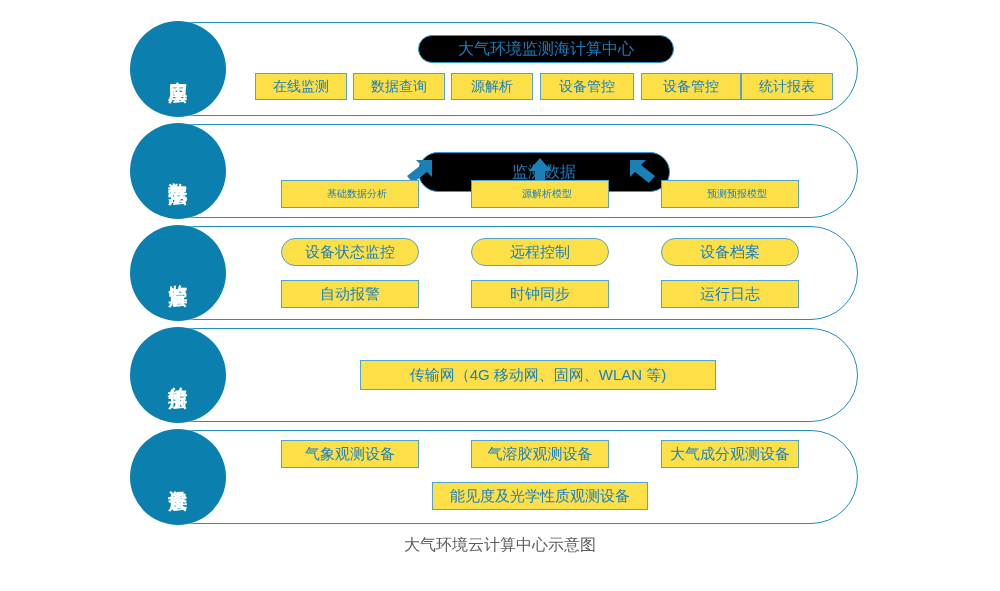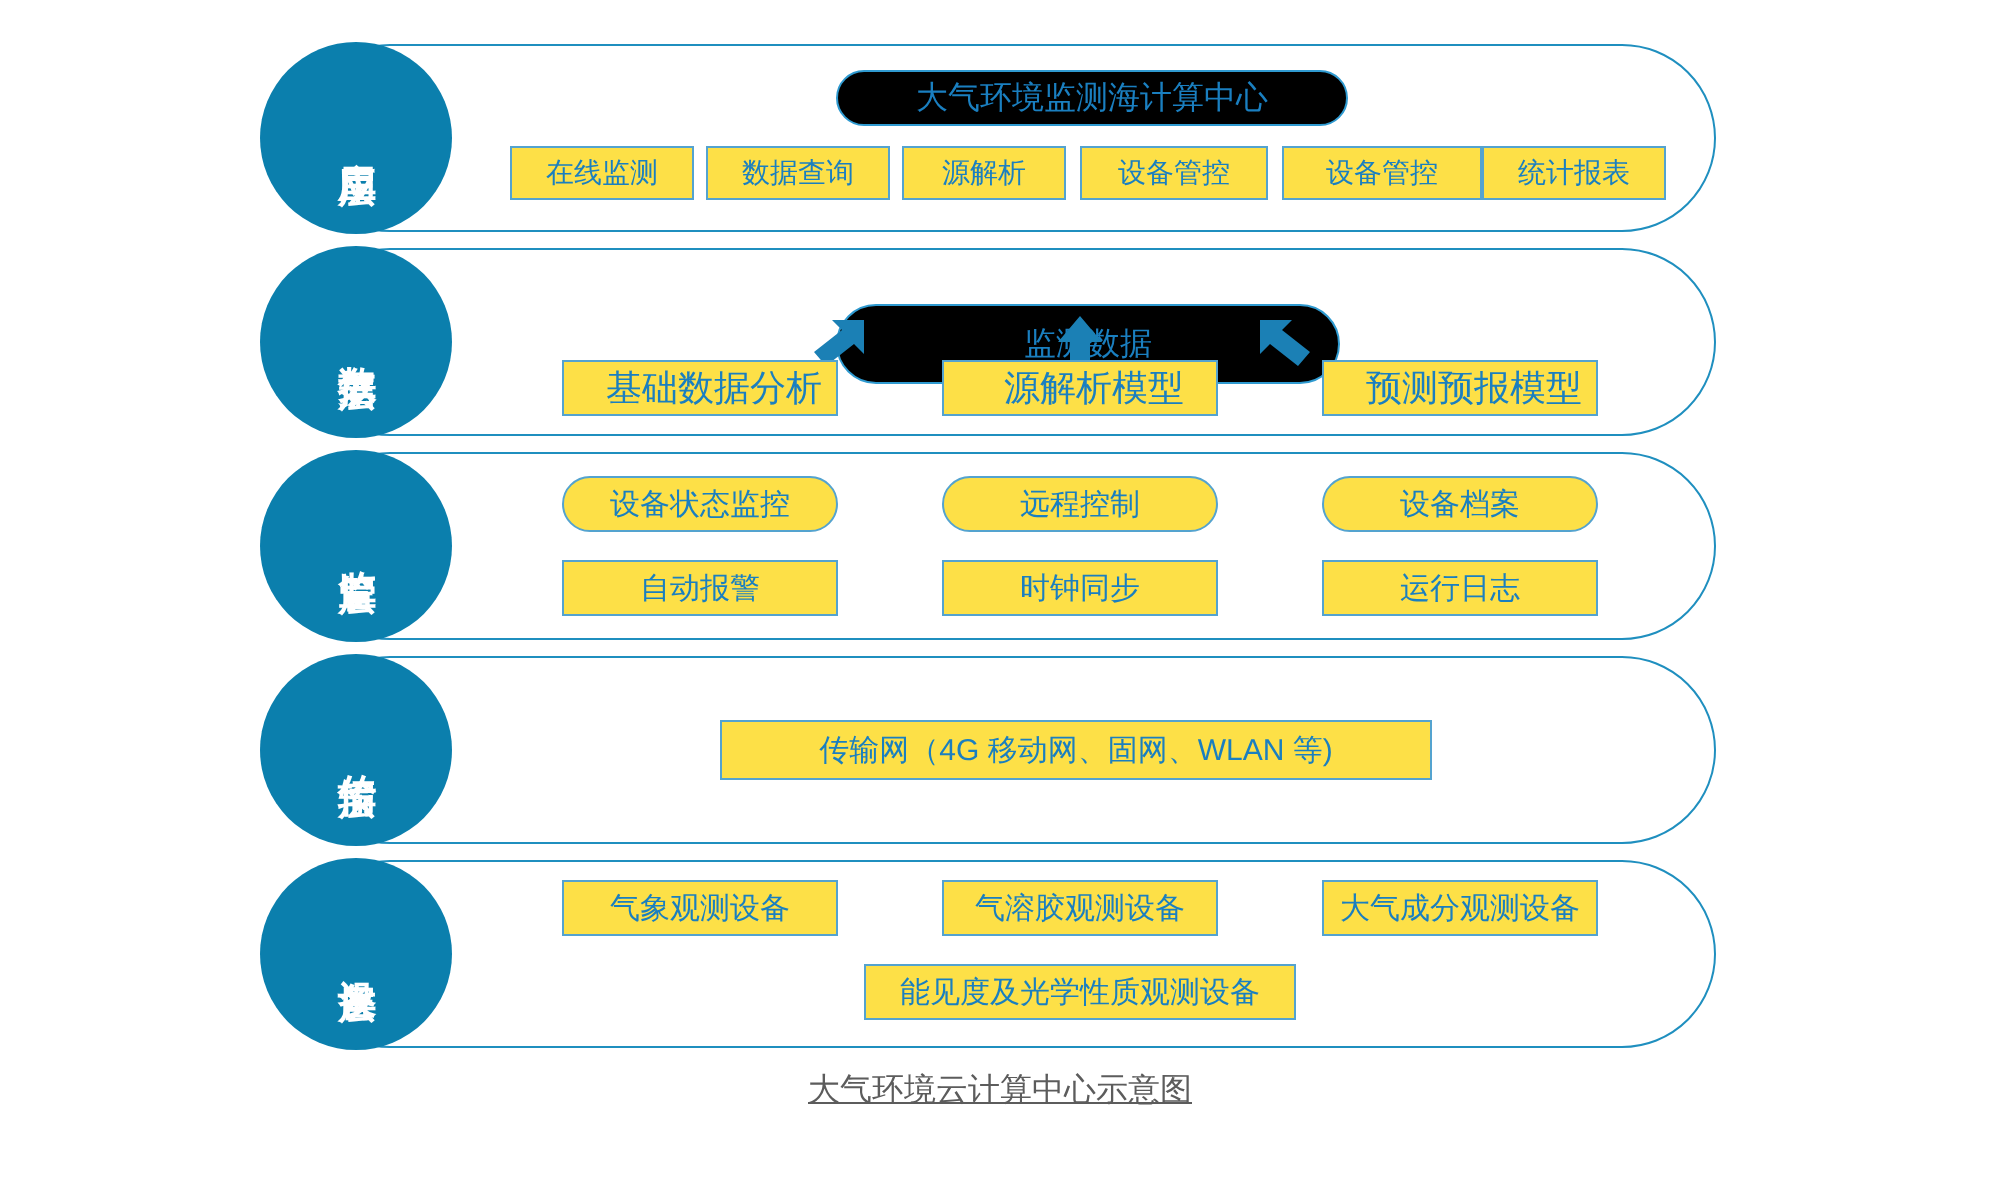--- a/index.html
+++ b/index.html
@@ -104,21 +104,21 @@
   .r1-btn { top: 73px; height: 27px; font-size: 14px; }
   .r1-b1 { left: 255px; width: 92px; }
   .r1-b2 { left: 353px; width: 92px; }
   .r1-b3 { left: 451px; width: 82px; }
   .r1-b4 { left: 540px; width: 94px; }
   .r1-b5 { left: 641px; width: 100px; }
   .r1-b6 { left: 741px; width: 92px; }
 
   
   .r2-pill { left: 418px; top: 152px; width: 252px; height: 40px; text-align: center; }
-  .r2-box { top: 180px; height: 28px; font-size: 18px; padding-left: 14px; }
+  .r2-box { top: 180px; height: 28px; font-size: 10px; padding-left: 14px; }
   .r2-b1 { left: 281px; width: 138px; }
   .r2-b2 { left: 471px; width: 138px; }
   .r2-b3 { left: 661px; width: 138px; }
 
   .arrow-svg {
     position: absolute;
     z-index: 4;
   }
 
   
@@ -142,21 +142,20 @@
 
   
   .caption {
     position: absolute;
     left: 0;
     top: 535px;
     width: 1000px;
     text-align: center;
     font-size: 16px;
     color: #5c5c5c;
-    text-decoration: underline;
   }
 </style>
 </head>
 <body>
 
 <div id="diagram">
 
   <div class="layer-row r1"></div>
   <div class="layer-row r2"></div>
   <div class="layer-row r3"></div>

